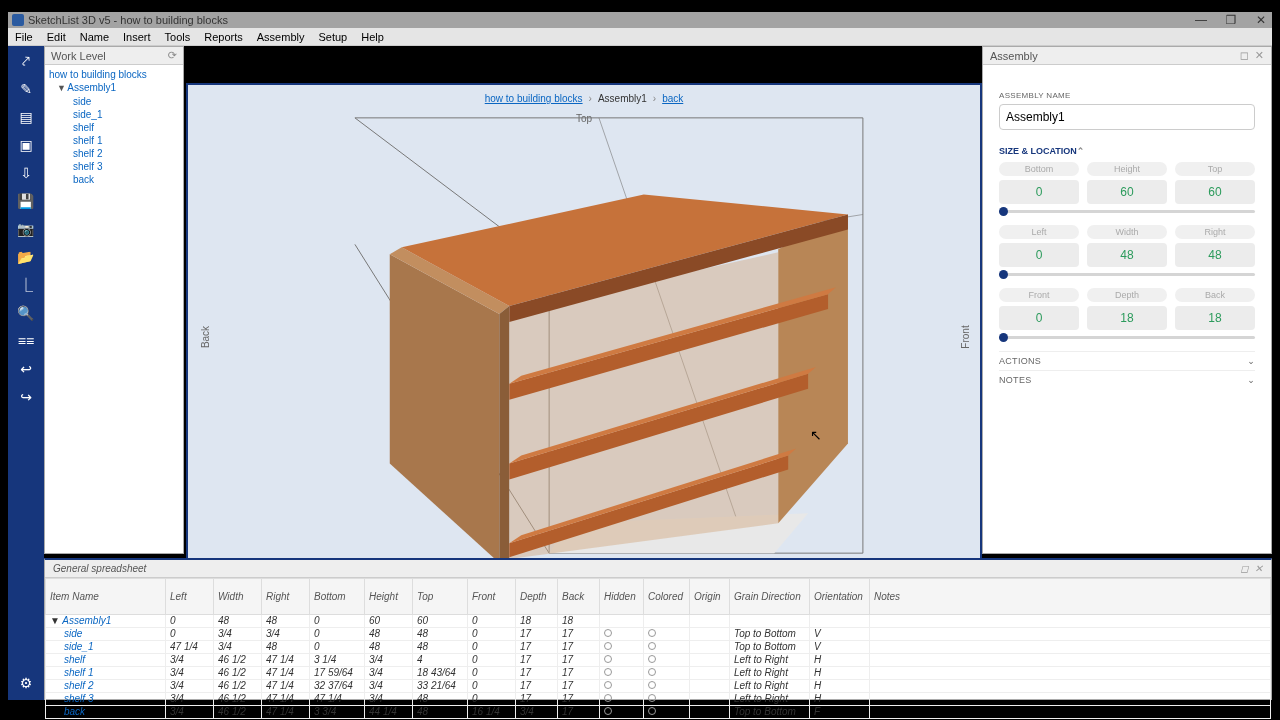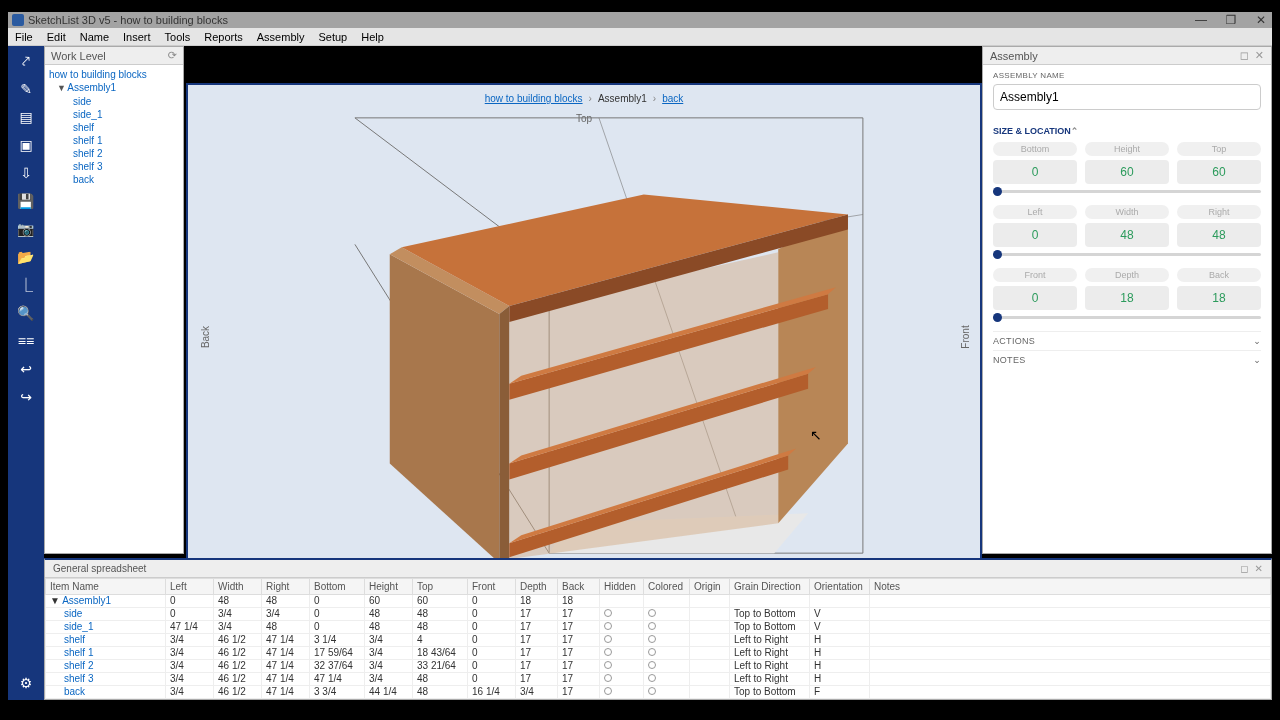--- a/index.html
+++ b/index.html
@@ -41,38 +41,38 @@
 .view3d .frontl { position:absolute; top:50%; right:3px; transform:translateY(-50%) rotate(-90deg); font-size:10px; color:#666; }
 .view3d .status { position:absolute; bottom:3px; left:12px; font-size:9px; color:#74a3bf; display:flex; gap:21px; }
 .view3d .status span::after { content:' \25BE'; font-size:8px; }
 .view3d .help { position:absolute; bottom:3px; right:10px; font-size:11px; color:#0a66c2; display:flex; align-items:center; gap:2px; }
 .view3d svg.scene { position:absolute; inset:0; width:100%; height:100%; }
 .cursor { position:absolute; left:622px; top:342px; font-size:14px; color:#000; pointer-events:none; }
 
 
 .inspector { position:absolute; right:8px; top:46px; width:290px; height:508px; background:#fff; border:1px solid #aaa; font-size:11px; }
 .inspector .hdr { background:#eee; border-bottom:1px solid #ccc; padding:2px 7px; display:flex; align-items:center; justify-content:space-between; color:#555; }
-.inspector .body { padding:6px 10px; }
+.inspector .body { padding:6px 16px;margin-top:20px; }
 .inspector .lbl-sm { font-size:8px; color:#666; letter-spacing:0.3px; text-transform:uppercase; }
 .inspector input.name { width:100%; padding:5px 6px; border:1px solid #ccc; border-radius:4px; margin:4px 0 10px; font-size:12px; }
 .inspector .sect { font-size:9px; color:#16367c; font-weight:600; margin:6px 0 6px; display:flex; justify-content:flex-start; align-items:center; }
 .inspector .sect .chev { color:#888; font-size:9px; }
 .inspector .row3 { display:grid; grid-template-columns:1fr 1fr 1fr; gap:8px; margin-bottom:2px; }
 .inspector .cell { text-align:center; }
 .inspector .cell .top { font-size:9px; color:#aaa; background:#f0f0f0; border-radius:10px; padding:2px 0; margin-bottom:4px; }
 .inspector .cell .val { background:#ececec; border-radius:4px; padding:5px 0; color:#2c9b5c; font-size:12px; }
 .inspector .slider { height:3px; background:#d5d5d5; border-radius:2px; position:relative; margin:6px 0 12px; }
 .inspector .slider::before { content:''; position:absolute; left:0; top:-3px; width:9px; height:9px; border-radius:50%; background:#16367c; }
 .inspector .exp { display:flex; justify-content:space-between; align-items:center; color:#666; font-size:9px; padding:4px 0; border-top:1px solid #eee; text-transform:uppercase; letter-spacing:0.3px;}
 
 
-.sheet { position:absolute; left:44px; right:8px; top:558px; bottom:20px; background:#fff; border:1px solid #aaa; border-top:2px solid #16367c; font-size:10px; }
+.sheet { position:absolute; left:44px; right:8px; top:558px; bottom:20px; background:#fff; border:1px solid #aaa; border-top:2px solid #16367c; font-size:10px;font-style:italic; }
 .sheet .hdr { background:#eee; border-bottom:1px solid #ccc; padding:3px 8px; color:#555; display:flex; justify-content:space-between; align-items:center;}
 .sheet table { width:100%; border-collapse:collapse; font-size:10px; }
-.sheet th { background:#f5f5f5; border:1px solid #ddd; padding:2px 4px; color:#555; font-weight:400; text-align:left; white-space:nowrap; }
+.sheet th { background:#f5f5f5; border:1px solid #ddd; padding:12px 4px; color:#555; font-weight:400; text-align:left; white-space:nowrap; }
 .sheet td { border:1px solid #eee; padding:0px 4px; color:#0a66c2; white-space:nowrap; line-height:12px; }
 .sheet td.name { padding-left:18px; }
 .sheet td.name.lvl0 { padding-left:4px; }
 .sheet tr td:nth-child(n+2) { color:#333; }
 .sheet .radio { display:inline-block; width:8px; height:8px; border:1px solid #999; border-radius:50%; }
 </style>
 </head>
 <body>
 
 <div class="titlebar">

